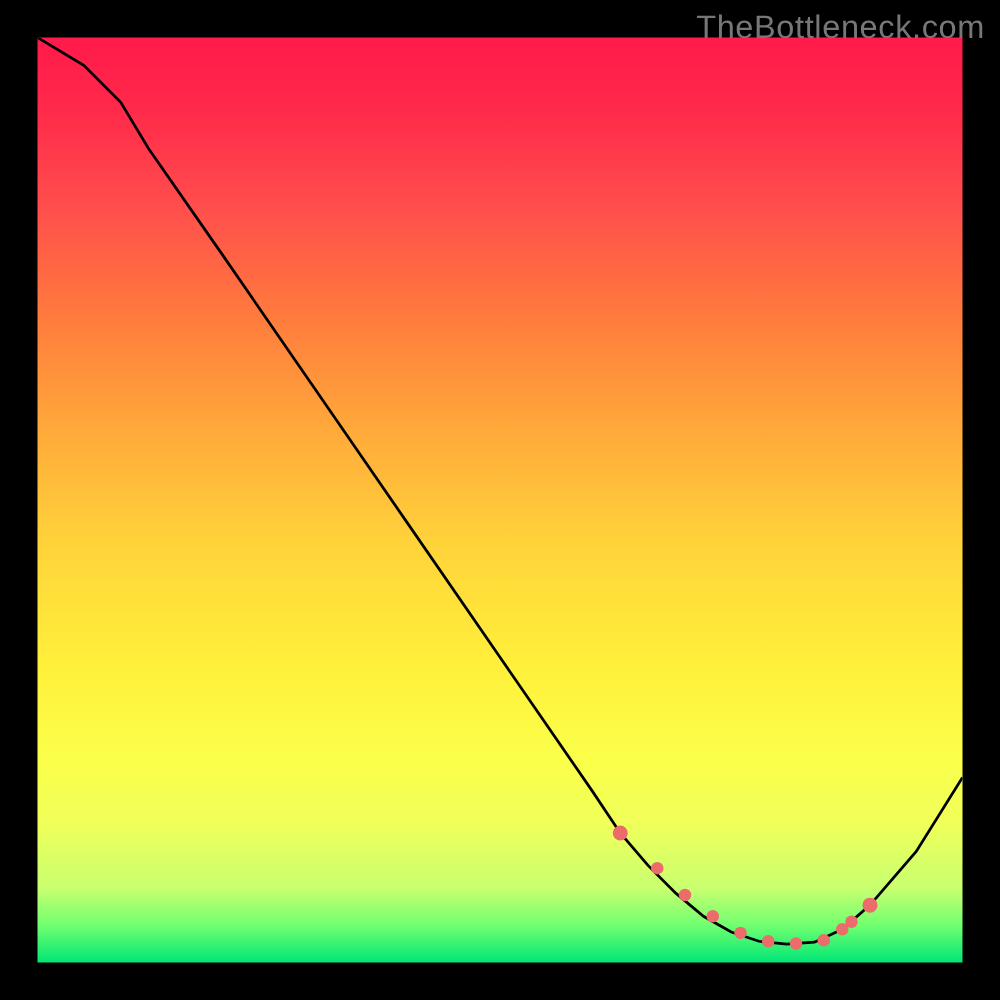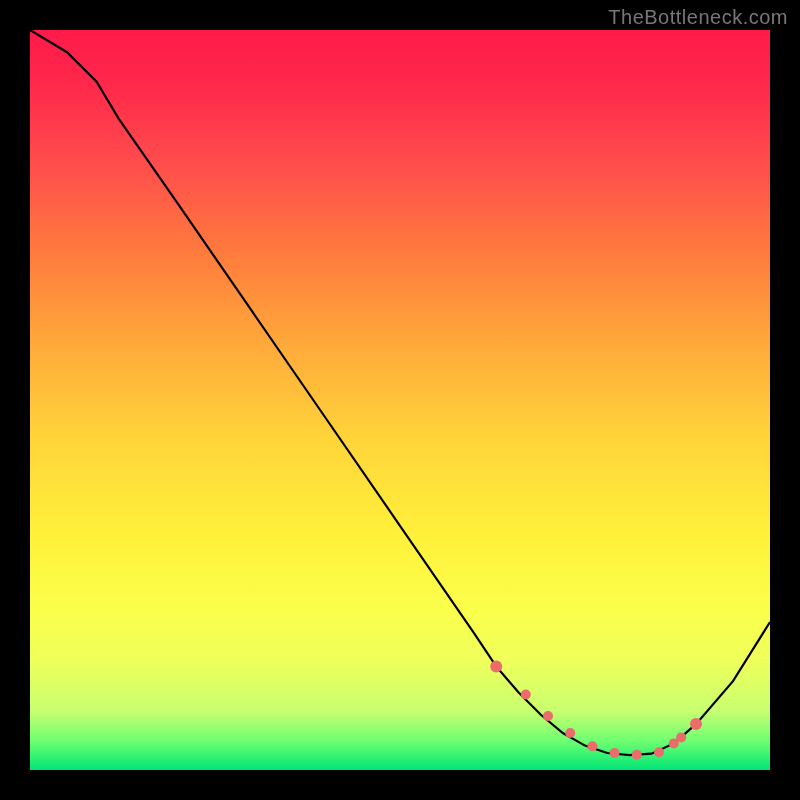--- a/index.html
+++ b/index.html
@@ -31,21 +31,21 @@
       #70ff70 96%,
       #00e676 100%
     );
     box-sizing: border-box;
   }
   .watermark {
     position: absolute;
     top: 6px;
     right: 12px;
     color: #777;
-    font-size: 20px;
+    font-size: 26px;
     font-weight: 500;
     letter-spacing: 0.5px;
     z-index: 5;
   }
   svg.plot {
     position: absolute;
     left: 30px;
     top: 30px;
     width: 740px;
     height: 740px;

